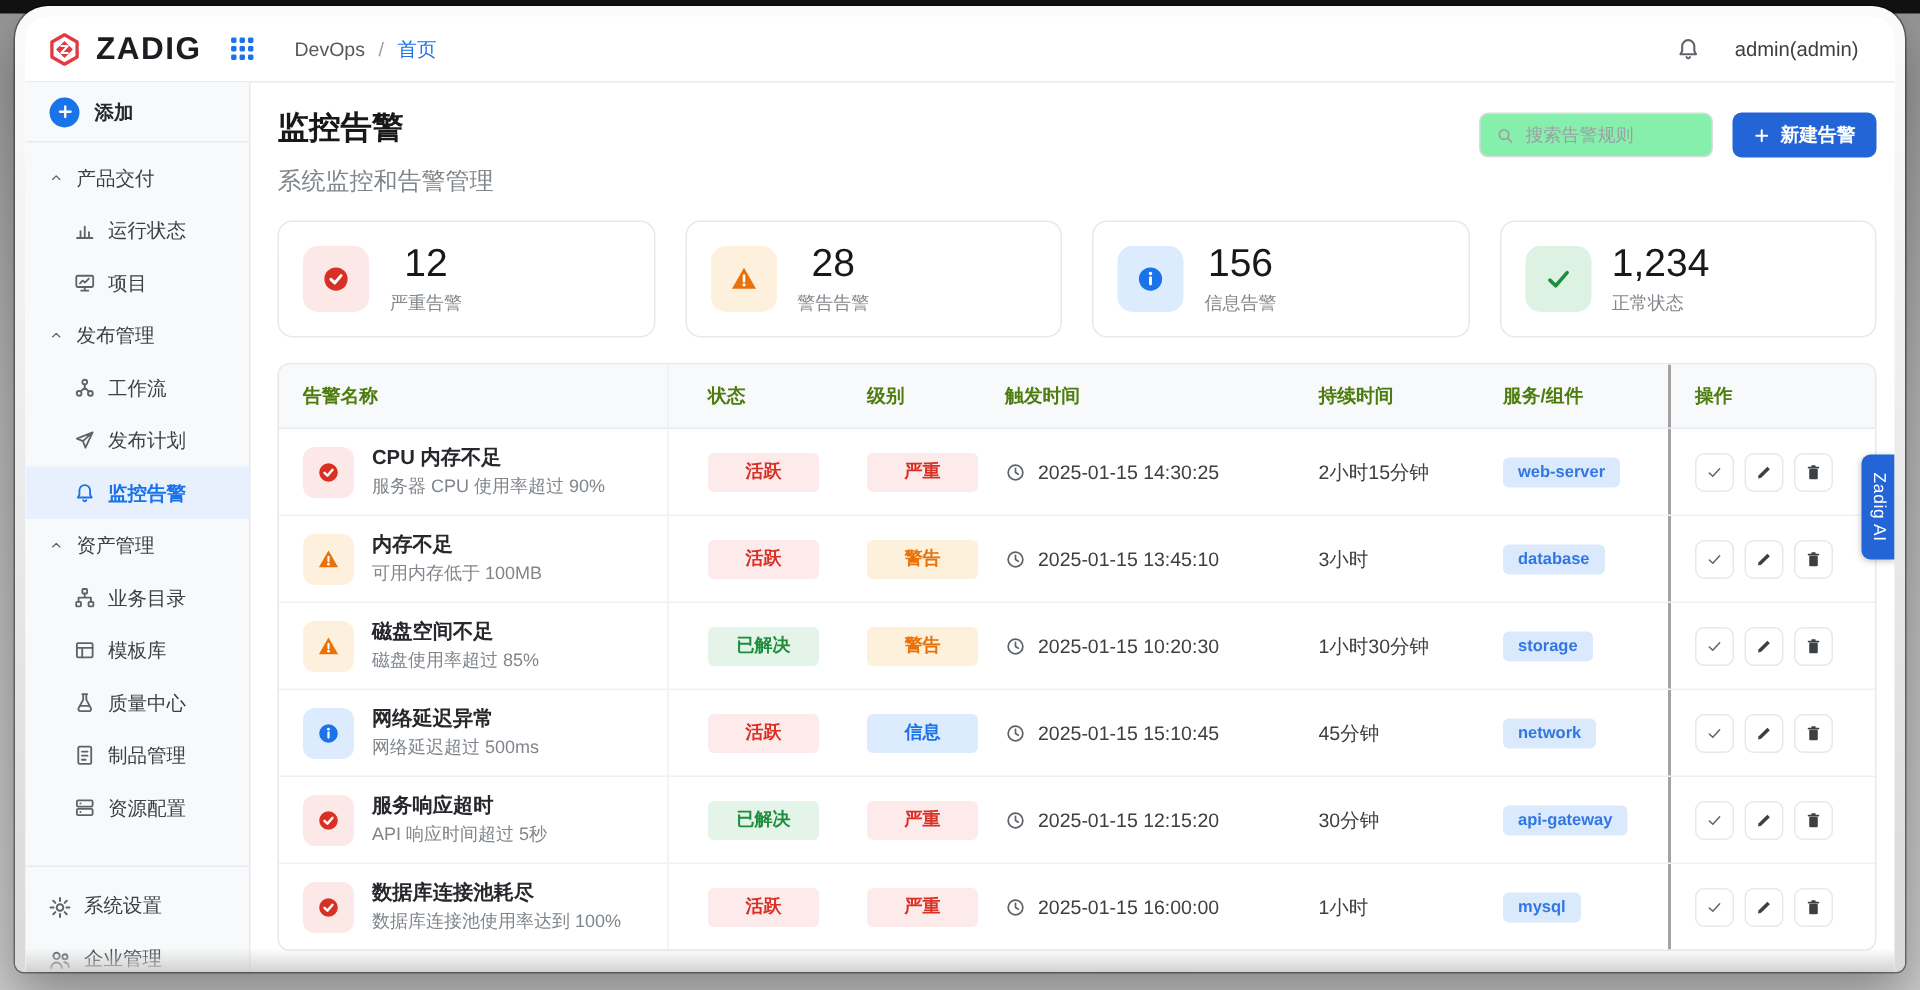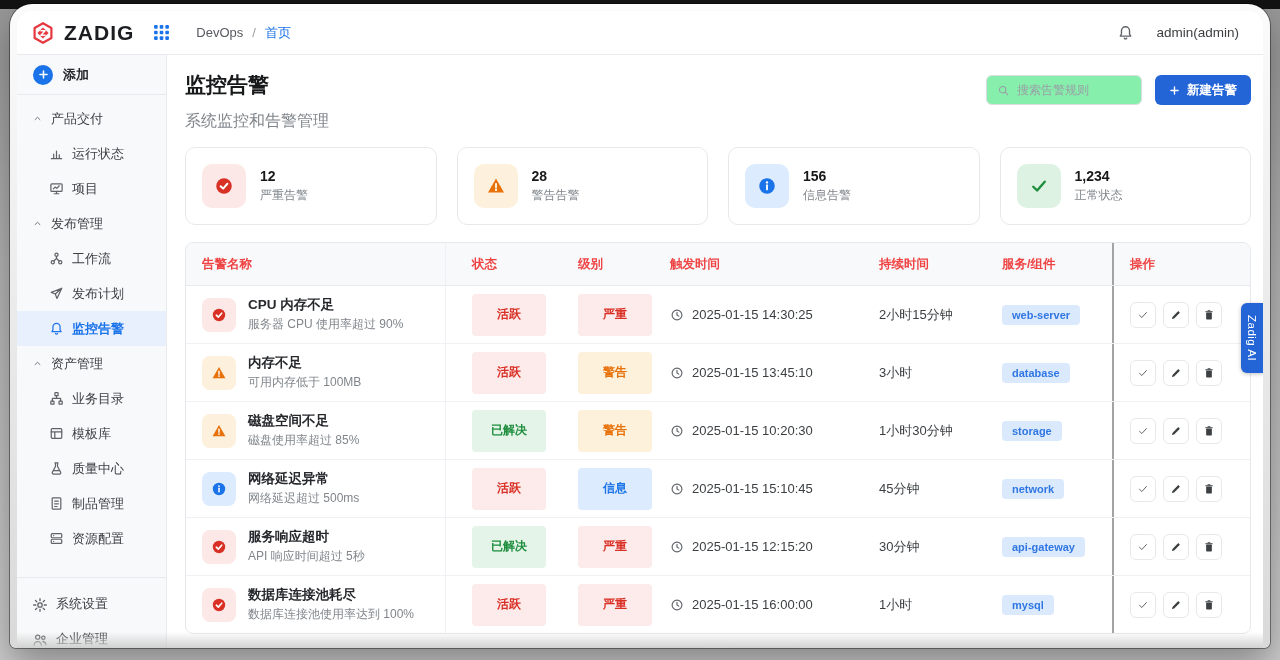--- a/index.html
+++ b/index.html
@@ -72,48 +72,48 @@
 
   
   .stats { display:grid; grid-template-columns:repeat(4,1fr); gap:20px; margin-bottom:17px; }
   .stat-card { height:78px; border:1px solid #e6e8eb; border-radius:10px; background:#fff;
     display:flex; align-items:center; gap:14px; padding:0 16px; }
   .stat-icon { flex:none; width:44px; height:44px; border-radius:10px; display:grid; place-items:center; }
   .stat-icon.critical { background:#fce8e7; }
   .stat-icon.warning  { background:#fdf0dc; }
   .stat-icon.info     { background:#dcebfd; }
   .stat-icon.success  { background:#ddf2e2; }
-  .stat-value { font-size:14px; font-weight:700; color:#17181a; line-height:1.15; }
+  .stat-value { font-size:26px; font-weight:400; color:#17181a; line-height:1.15;text-align:center; }
   .stat-label { font-size:12px; color:#80868b; margin-top:3px; }
 
   
   .table { border:1px solid #e6e8eb; border-radius:8px; overflow:hidden; background:#fff; }
   .t-row { display:grid; grid-template-columns:260px 104px 104px 199px 123px 138px 1fr; align-items:stretch; }
   .t-head { background:#f8f9fb; border-bottom:1px solid #e9eaee; }
-  .t-head .cell { height:42px; font-size:12.5px; font-weight:700; color:#ef4444; }
+  .t-head .cell { height:42px; font-size:12.5px; font-weight:700; color:#4d7c0f; }
   .t-body .t-row { border-bottom:1px solid #f0f1f4; }
   .t-body .t-row:last-child { border-bottom:none; }
   .cell { display:flex; align-items:center; }
   .c-name { padding-left:16px; border-right:1px solid #eef0f3; }
   .c-status { padding-left:26px; }
   .c-level { padding-left:28px; }
   .c-time { padding-left:16px; gap:8px; color:#3c4043; font-size:13px; }
   .c-dur { padding-left:26px; color:#3c4043; font-size:13px; }
   .c-svc { padding-left:26px; border-right:2px solid #a3a3a3; }
   .c-act { padding-left:16px; gap:7px; }
   .t-body .cell { height:57px; }
 
   .row-icon { flex:none; width:34px; height:34px; border-radius:8px; display:grid; place-items:center; margin-right:12px; }
   .row-icon.critical { background:#fce8e7; }
   .row-icon.warning  { background:#fdf0dc; }
   .row-icon.info     { background:#dcebfd; }
   .alert-name { font-size:13.5px; font-weight:700; color:#26282c; line-height:1.3; }
   .alert-desc { font-size:12px; color:#80868b; margin-top:3px; }
 
-  .badge { width:74px; height:42px; border-radius:4px; display:inline-flex; align-items:center; justify-content:center;
+  .badge { width:74px; height:26px; border-radius:4px; display:inline-flex; align-items:center; justify-content:center;
     font-size:12px; font-weight:700; }
   .badge.active   { color:#d93025; background:#fdeaea; }
   .badge.resolved { color:#1e8e3e; background:#e4f4e8; }
   .badge.critical { color:#d93025; background:#fdeaea; }
   .badge.warning  { color:#e8710a; background:#fdf1db; }
   .badge.info     { color:#1a73e8; background:#dcebfd; }
 
   .clock { color:#5f6368; display:grid; place-items:center; }
   .svc-tag { font-size:11px; font-weight:600; color:#3077e3; background:#dbe9fc; padding:4px 10px; border-radius:4px; }
 

